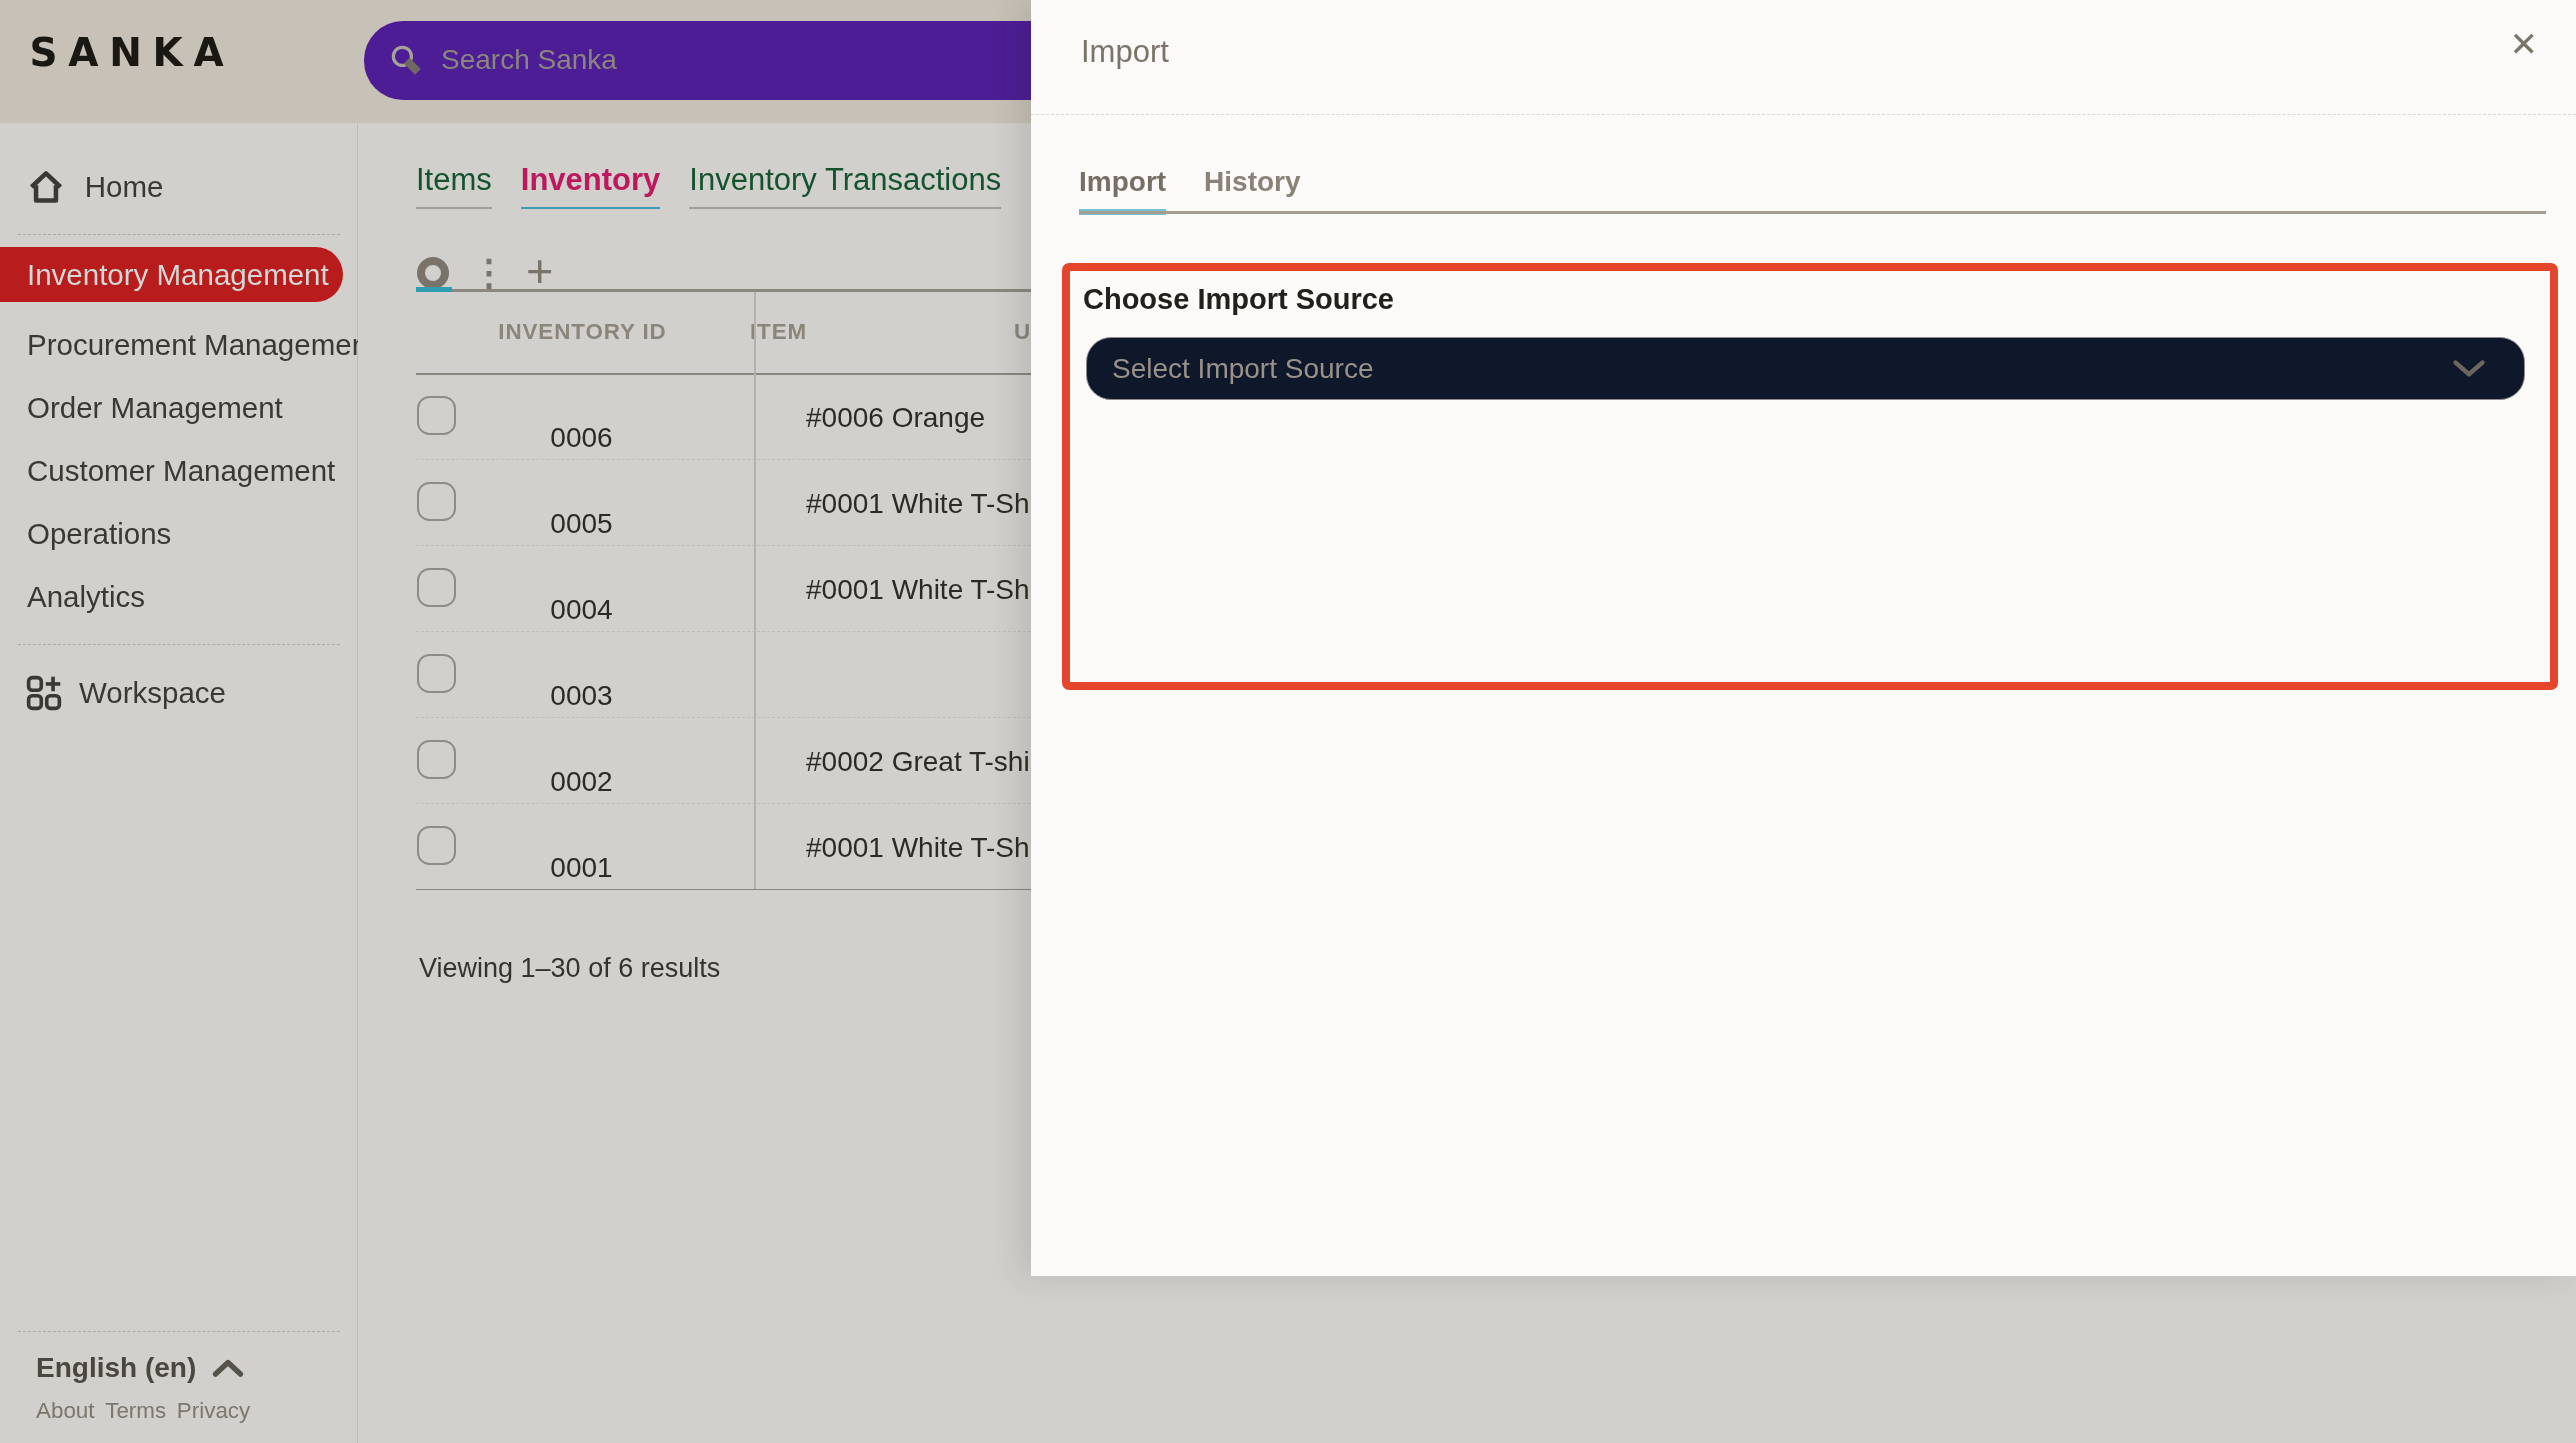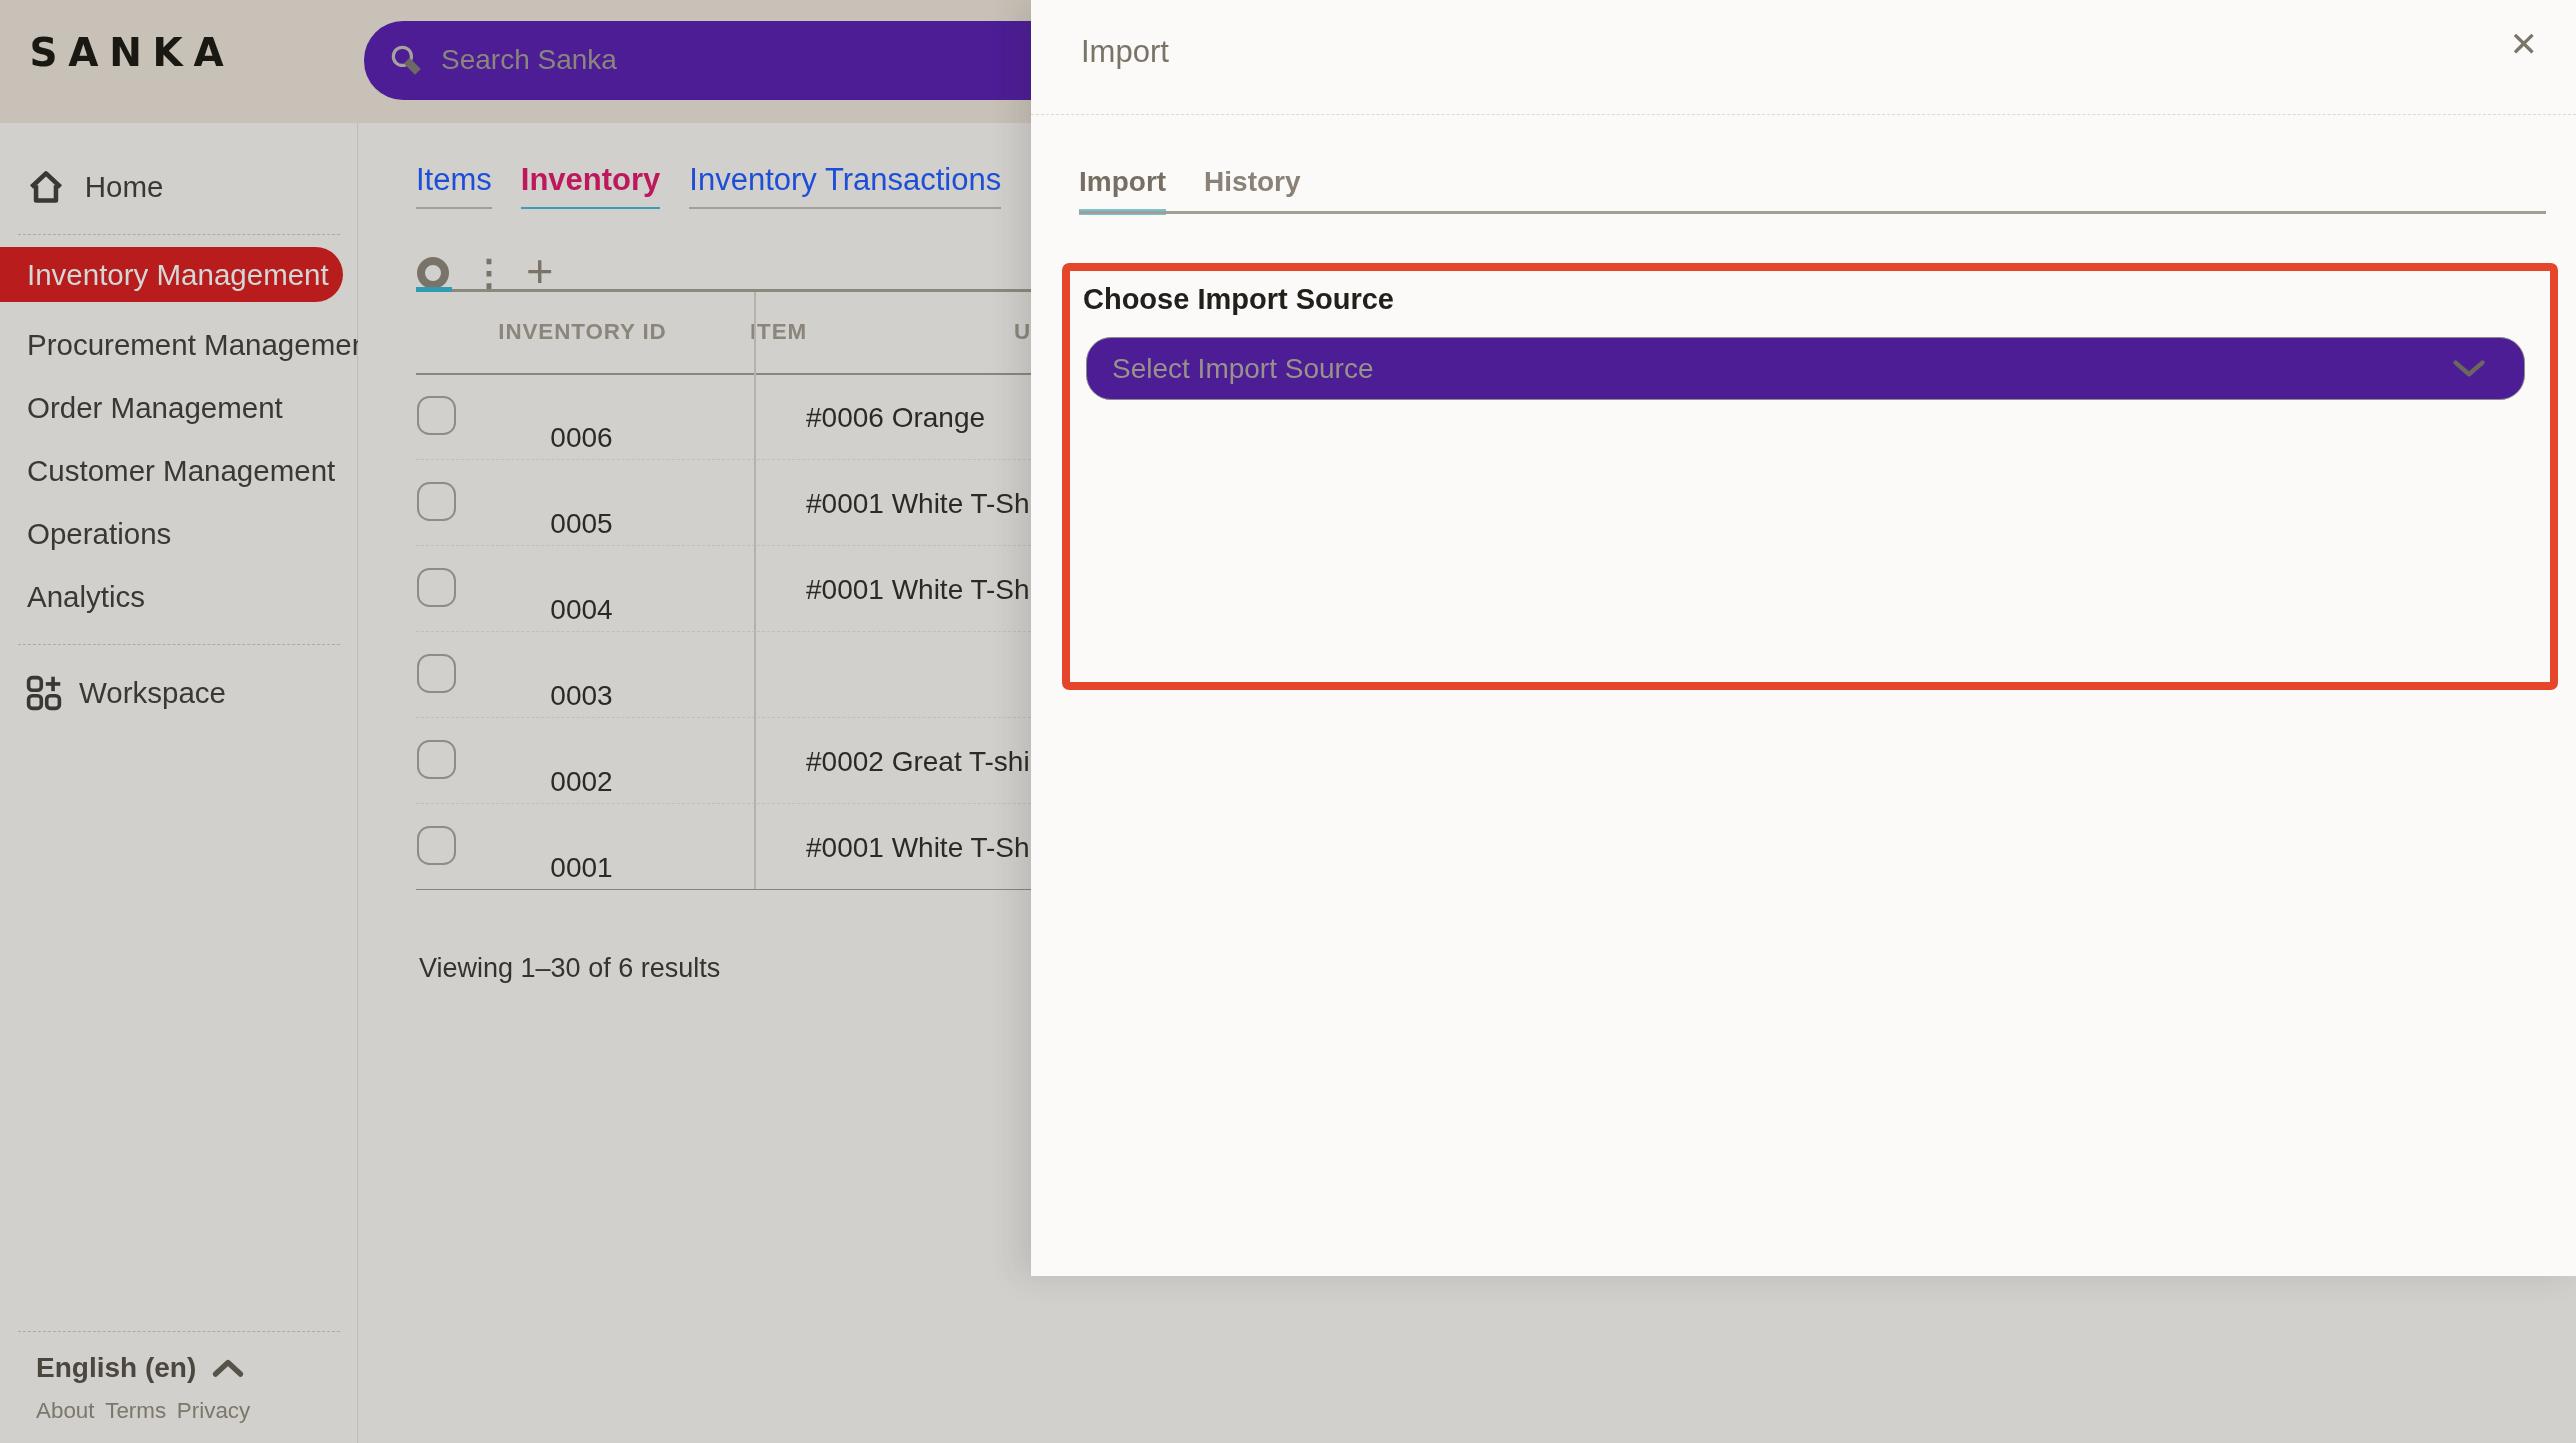--- a/index.html
+++ b/index.html
@@ -29,21 +29,21 @@
   .nav-item.active { height:55px; line-height:55px; width:343px; margin-bottom:10.7px;
               background:#b91c1c; color:#d2d8d6; border-radius:0 28px 28px 0; }
   .lang-row { position:absolute; left:36px; top:1229px; display:flex; align-items:center; gap:16px;
               font-size:28px; font-weight:bold; color:#4c473e; }
   .about-row { position:absolute; left:36px; top:1275px; display:flex; gap:10.7px;
                font-size:22.4px; color:#7d766b; }
 
   
   .main { position:absolute; left:360px; top:123px; width:2216px; height:1320px; z-index:1; }
   .tabs { position:absolute; left:56px; top:39px; display:flex; gap:29px; }
-  .tab { font-size:31px; color:#1d4ed8; padding-bottom:9px; border-bottom:2.7px solid #a39f98; }
+  .tab { font-size:31px; color:#14532d; padding-bottom:9px; border-bottom:2.7px solid #a39f98; }
   .tab.active { font-weight:bold; color:#be185d; border-bottom:2.7px solid #3e9cb5; }
   .ring { position:absolute; left:57px; top:134px; width:32px; height:32px; border:8px solid #79736a;
           border-radius:50%; }
   .kebab { position:absolute; left:111px; top:129px; font-size:36px; font-weight:bold; color:#79736a; }
   .plus { position:absolute; left:166px; top:120px; font-size:47px; font-weight:400; color:#79736a; }
   .tealbar { position:absolute; left:56px; top:164px; width:36px; height:5.4px; background:#2f9cb2; z-index:2; }
   .topline { position:absolute; left:56px; top:166px; width:615px; height:2.7px; background:#8d887e; }
   .thead { position:absolute; top:196px; font-size:22.4px; font-weight:bold; letter-spacing:0.9px; color:#8b857a; }
   .th-id { left:106px; width:233px; text-align:center; }
   .th-item { left:390px; }
@@ -67,21 +67,21 @@
   .panel-title { position:absolute; left:50px; top:34px; font-size:31px; color:#7a7367; }
   .close-x { position:absolute; right:38px; top:27px; font-size:34px; color:#7b7468; line-height:1; }
   .pdiv { position:absolute; left:0; right:0; top:114px; border-top:1.8px dashed #ddd8d0; }
   .ptabs { position:absolute; left:48px; top:166px; display:flex; gap:38px; }
   .ptab { font-size:28px; font-weight:bold; color:#8a8277; padding-bottom:10.7px; }
   .ptab.active { color:#776f63; border-bottom:6.3px solid #74c3d3; }
   .ptabline { position:absolute; left:48px; right:30px; top:211px; height:2.7px; background:#a39d92; }
   .annotation { position:absolute; left:31px; top:263px; width:1496px; height:427px;
                 border:8px solid #e5462b; border-radius:7.2px; z-index:9; pointer-events:none; }
   .choose-h { position:absolute; left:52px; top:283px; font-size:29px; font-weight:bold; color:#22201b; }
-  .select { position:absolute; left:55px; top:337px; width:1439px; height:63px; background:#4c1d95;
+  .select { position:absolute; left:55px; top:337px; width:1439px; height:63px; background:#0f172a;
             border:1.8px solid #8c8c8c; border-radius:25px; display:flex; align-items:center;
             justify-content:space-between; padding:0 38px 0 25px; }
   .select .ph { font-size:28px; color:#98928a; }
   .dropdown { position:absolute; left:55px; top:404px; width:1439px; background:#fff;
               border-radius:0 0 18px 18px; box-shadow:0 18px 39px rgba(60,54,44,0.16); padding-top:11.6px; }
   .dsearch { position:relative; margin:0 20.6px; height:59px; border:1.8px solid #eae1d3; border-radius:19.7px;
              background:#fff; }
   .caret { position:absolute; left:19.7px; top:11.6px; width:2.7px; height:36px; background:#54504a; }
   .options { margin-top:23px; }
   .option { height:71px; display:flex; align-items:center; padding-left:27px; font-size:28px; color:#57524b;

